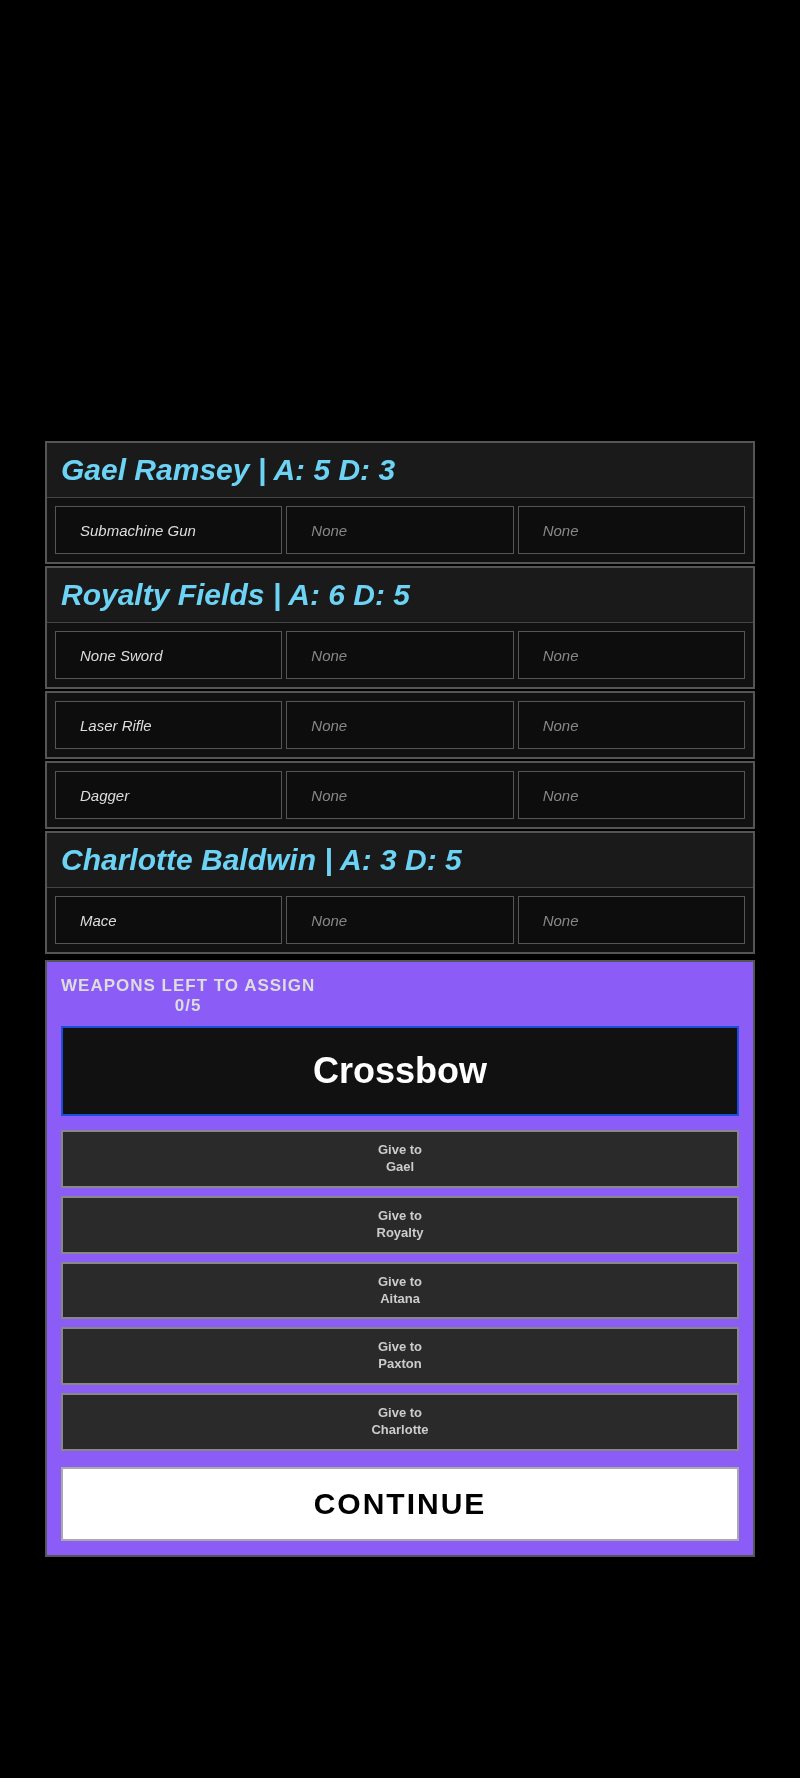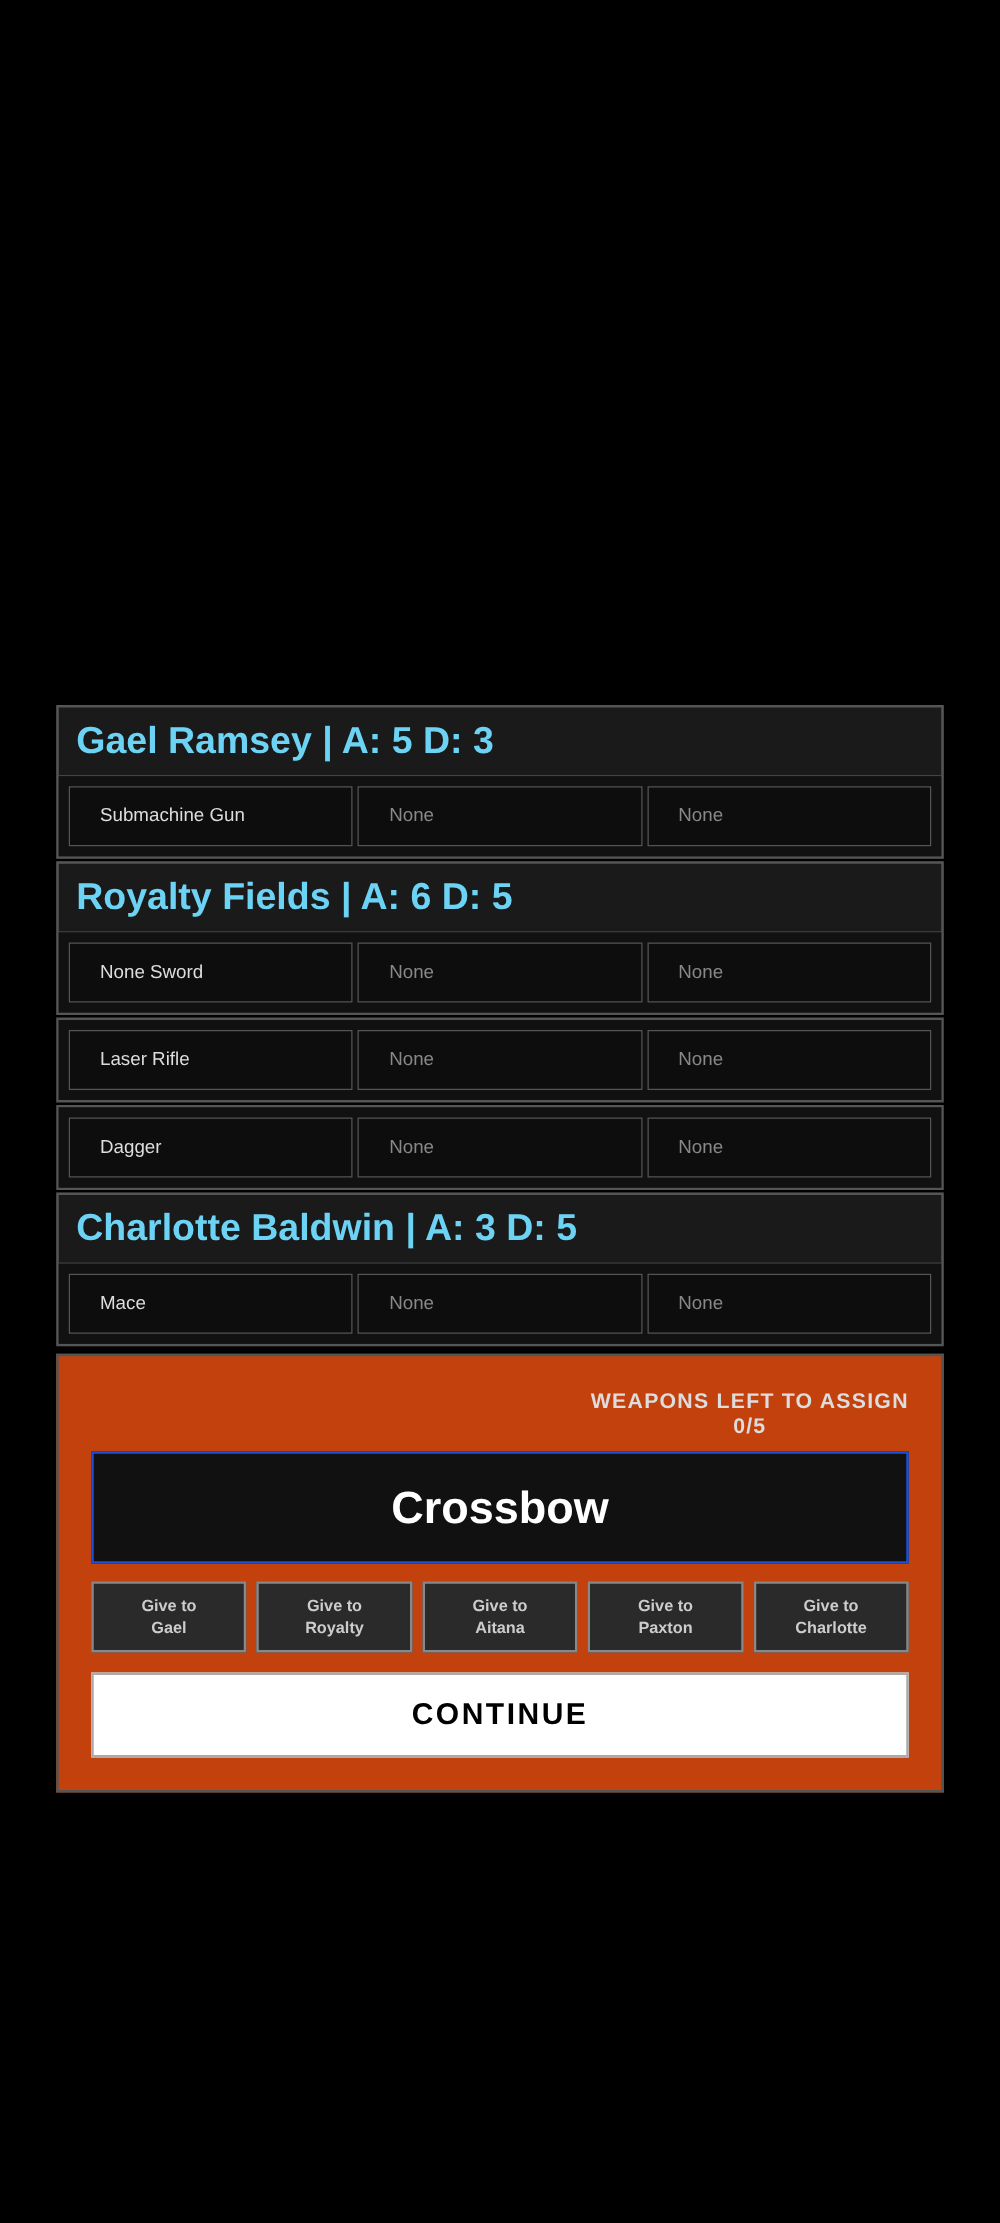--- a/index.html
+++ b/index.html
@@ -20,20 +20,21 @@
       display: flex;
       flex-direction: column;
       gap: 0;
       margin-top: 220px;
     }
 
     .character-card {
       background: #1a1a1a;
       border: 2px solid #555;
       margin-bottom: 2px;
+      font-style: italic;
     }
 
     .character-header {
       padding: 10px 14px;
       font-size: 30px;
       font-weight: bold;
       color: #6dd3f5;
       font-family: 'Arial', sans-serif;
       border-bottom: 1px solid #444;
     }
@@ -61,27 +62,27 @@
     .weapon-slot.filled {
       color: #ddd;
       font-size: 15px;
     }
 
     .weapon-slot.empty {
       color: #888;
     }
 
     .bottom-section {
-      background: #c2410c;
+      background: #8b5cf6;
       border: 2px solid #555;
       margin-top: 4px;
-      padding: 26px;
-      display: flex;
-      flex-direction: column;
-      align-items: flex-end;
+      padding: 14px;
+      display: flex;
+      flex-direction: column;
+      align-items: flex-start;
       gap: 10px;
     }
 
     .weapons-counter {
       text-align: center;
       color: #ddd;
       font-size: 17px;
       font-weight: bold;
       letter-spacing: 1px;
     }
@@ -92,21 +93,21 @@
       width: 100%;
       padding: 22px 14px;
       text-align: center;
       color: #fff;
       font-size: 36px;
       font-weight: bold;
     }
 
     .give-buttons-row {
       display: flex;
-      flex-direction: row;
+      flex-direction: column;
       gap: 8px;
       width: 100%;
       justify-content: center;
       margin-top: 4px;
     }
 
     .give-btn {
       flex: 1;
       background: #2a2a2a;
       border: 2px solid #888;
@@ -138,21 +139,21 @@
       padding: 18px 10px;
       cursor: pointer;
       text-align: center;
     }
 
     .continue-btn {
       flex: 1;
       background: #fff;
       border: 2px solid #aaa;
       color: #000;
-      font-size: 24px;
+      font-size: 30px;
       font-weight: bold;
       letter-spacing: 2px;
       padding: 18px 10px;
       cursor: pointer;
       text-align: center;
     }
   </style>
 </head>
 <body>
 

